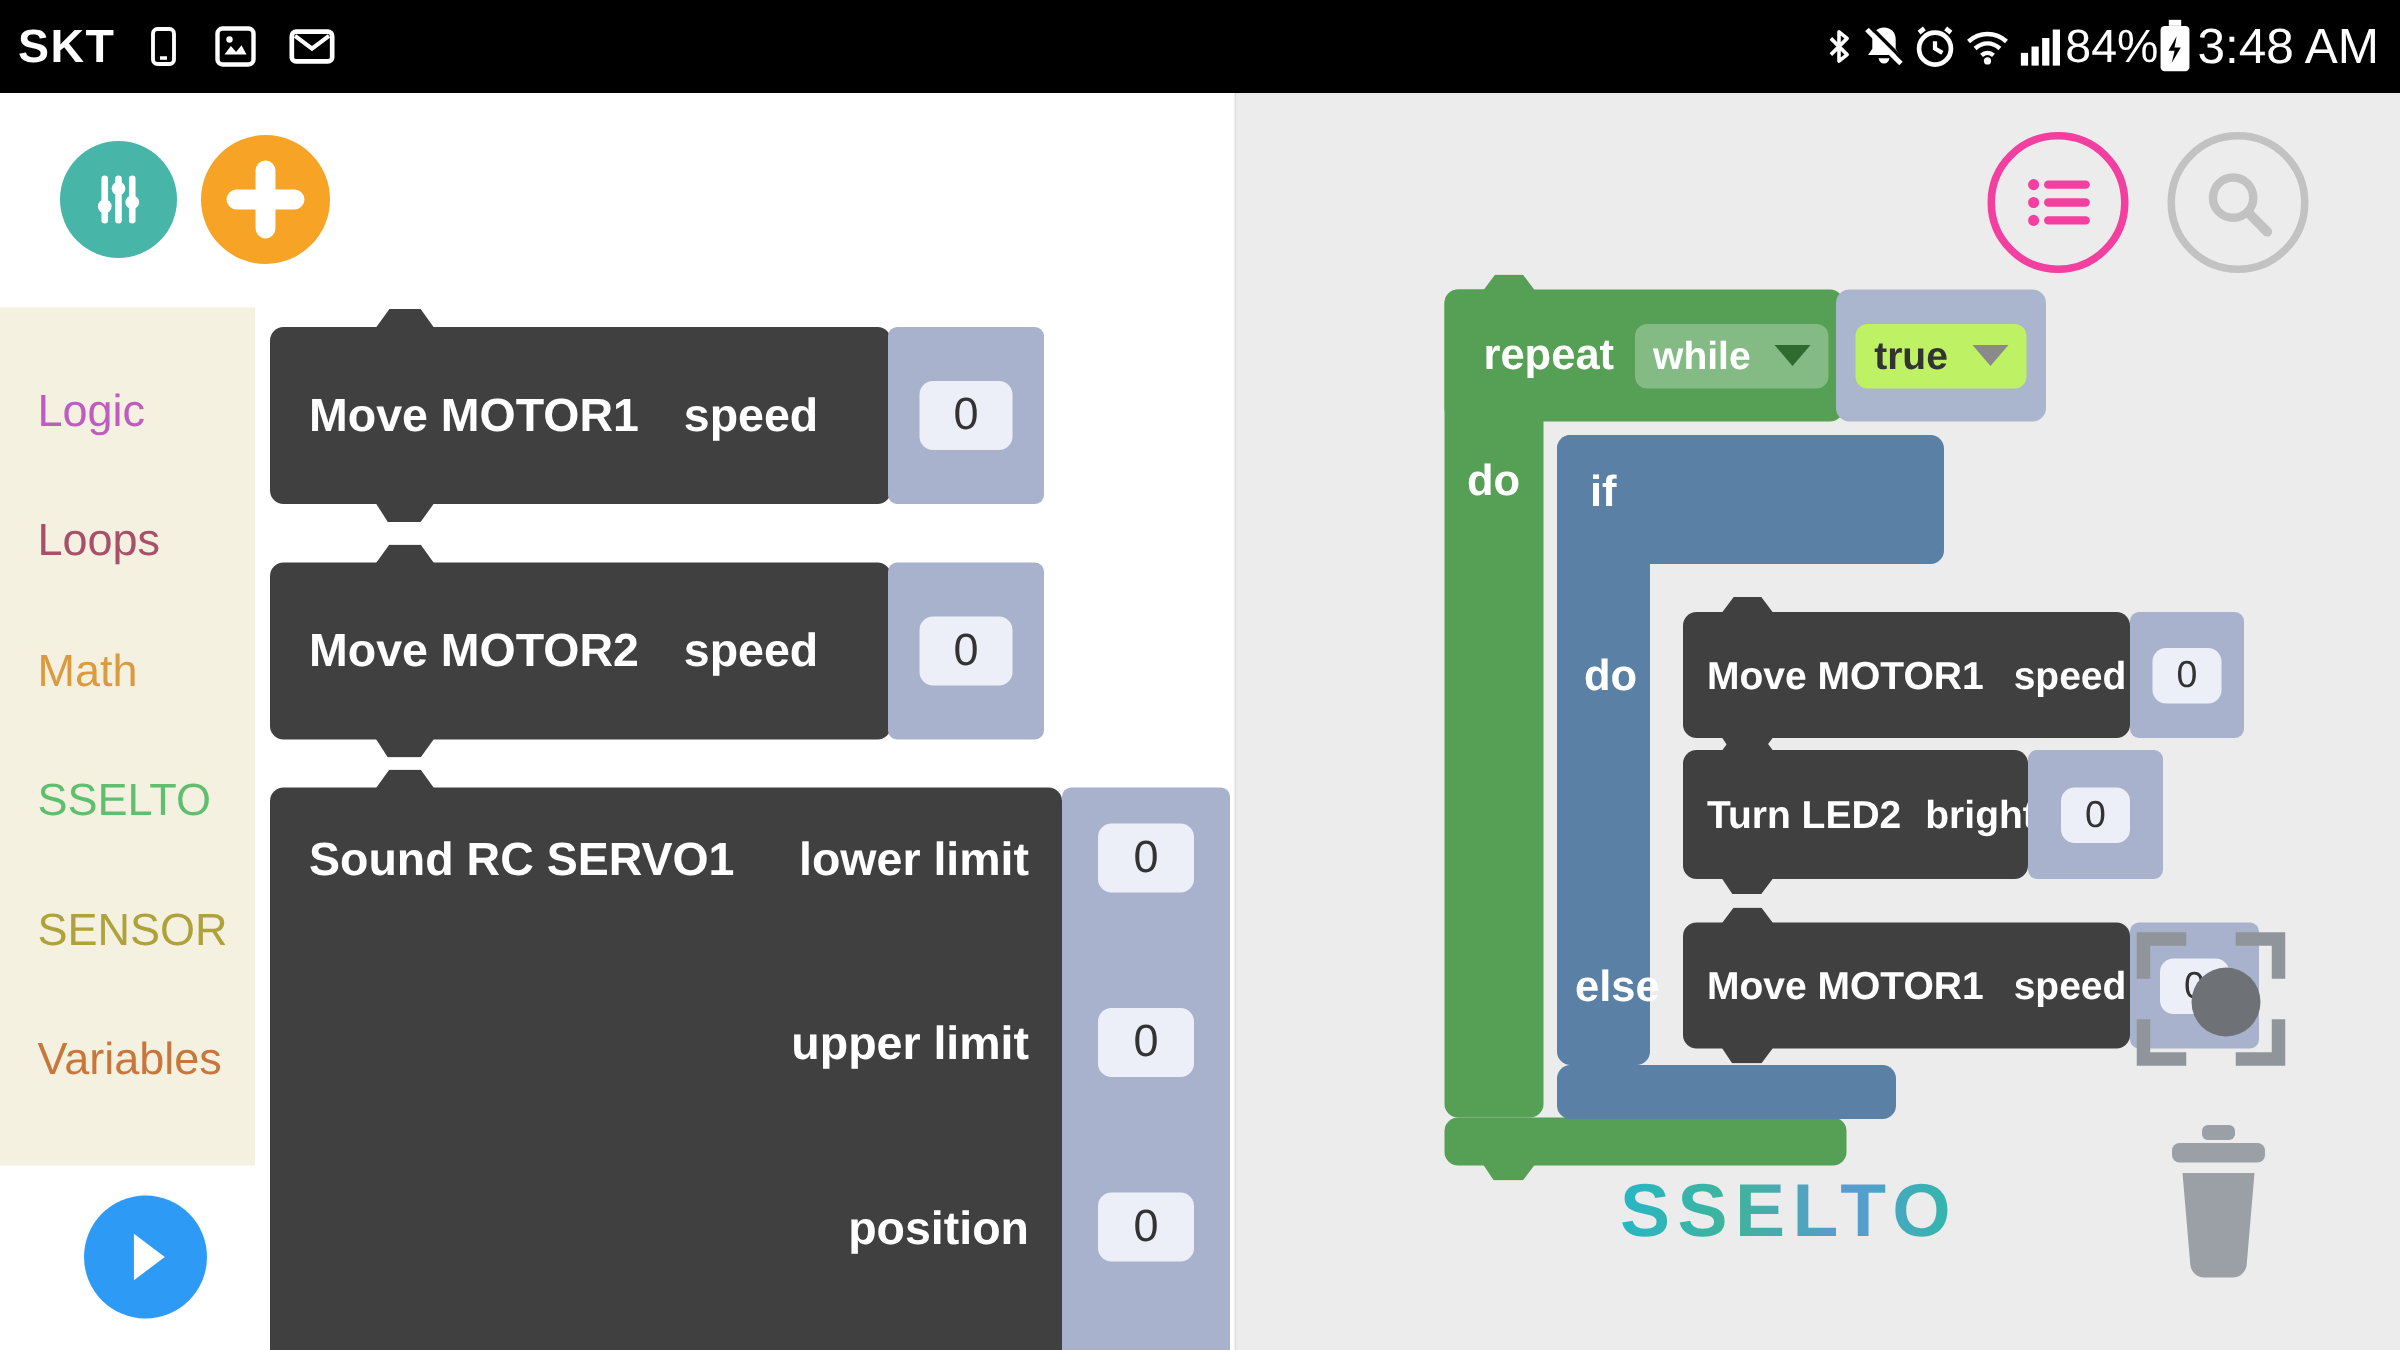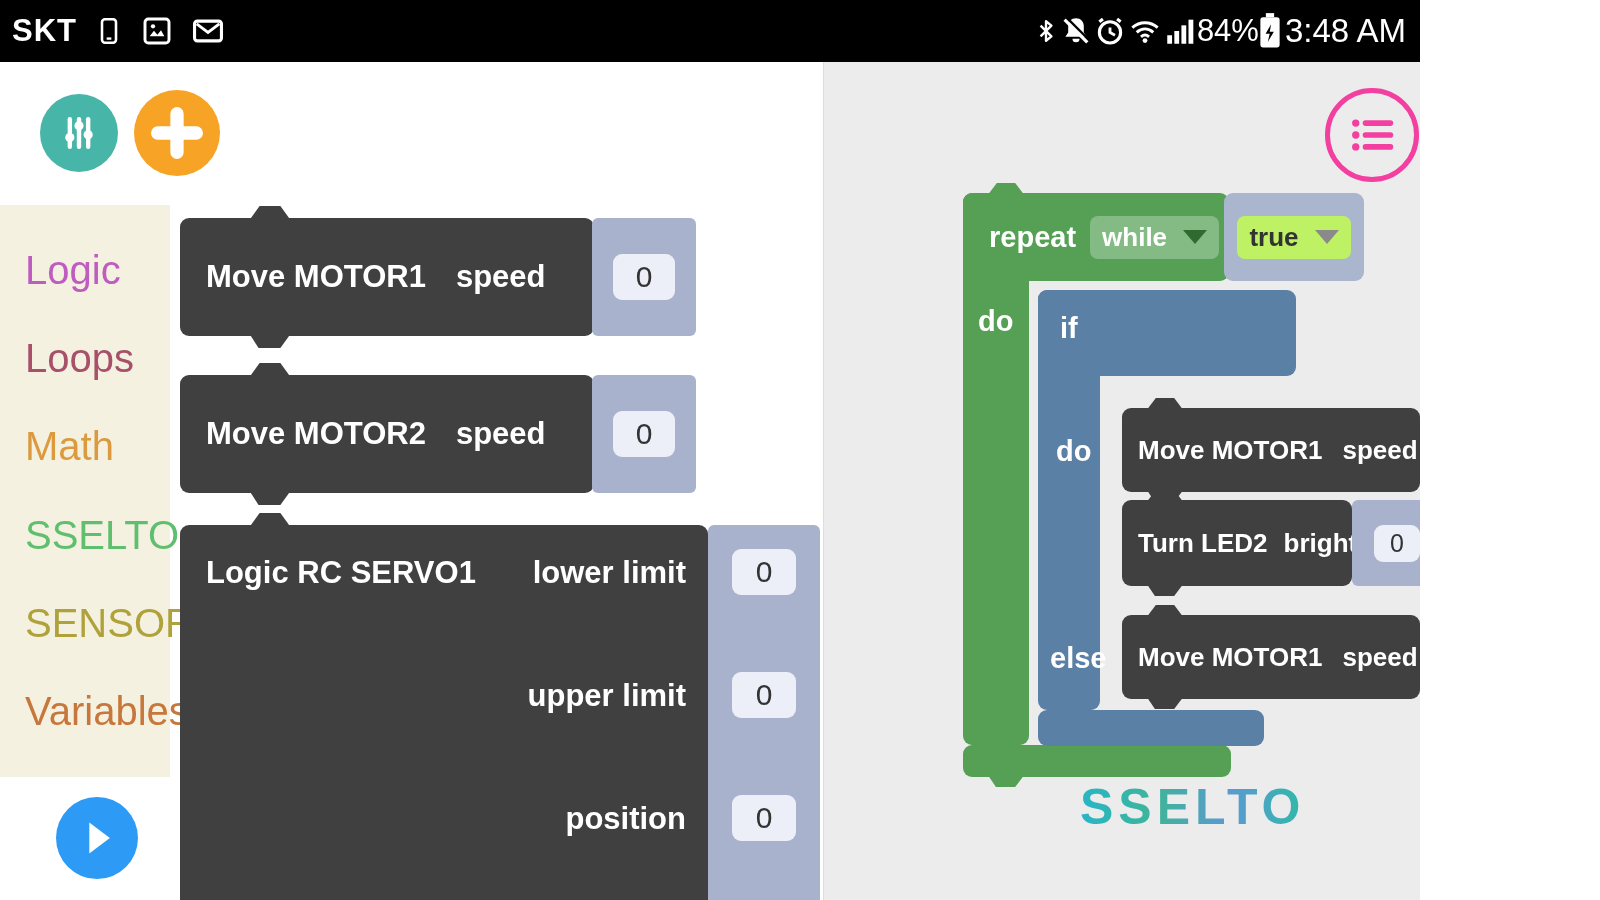--- a/index.html
+++ b/index.html
@@ -1,38 +1,38 @@
 <!DOCTYPE html>
 <html><head>
 <meta charset="utf-8">
 <style>
 *{margin:0;padding:0;box-sizing:border-box}
 html,body{width:1600px;height:900px;font-family:"Liberation Sans",sans-serif;overflow:hidden;background:#fff}
-#screen{position:relative;width:1420px;height:900px;background:#fff}
+#screen{position:relative;width:1600px;height:900px;background:#fff}
 
 #statusbar{height:62px;background:#000;display:flex;align-items:center;color:#fff}
 .sb-left{display:flex;align-items:center;gap:18px;padding-left:12px}
 .sb-carrier{font-size:31px;font-weight:bold;letter-spacing:1px}
 .sb-right{margin-left:auto;display:flex;align-items:center;gap:0;padding-right:14px}
 .sb-pct{font-size:31px}
 .sb-time{font-size:33px;margin-left:4px}
 .sb-icon{display:block}
 
 #main{display:flex;height:838px}
 #panel-left{width:824px;position:relative;background:#fff;border-right:1px solid #ddd;overflow:hidden}
 #workspace{flex:1;position:relative;background:#ececec;overflow:hidden}
 .circle-btn{position:absolute;border-radius:50%;display:flex;align-items:center;justify-content:center;cursor:pointer}
 #btn-tune{left:40px;top:32px;width:78px;height:78px;background:#47b5a8}
 #btn-add{left:134px;top:28px;width:86px;height:86px;background:#f7a325}
 #btn-play{left:56px;top:735px;width:82px;height:82px;background:#2d9bf5}
 #btn-list{left:501px;top:26px;width:94px;height:94px;border:5px solid #f23fa0;background:transparent}
 #btn-search{left:621px;top:26px;width:94px;height:94px;border:5px solid #c2c2c2;background:transparent}
 
 #cat-col{position:absolute;left:0;top:143px;width:170px;height:572px;background:#f4f1e1;display:flex;flex-direction:column;justify-content:space-evenly;padding-left:25px}
-.cat-item{font-size:40px;cursor:pointer;white-space:nowrap}
+.cat-item{font-size:30px;cursor:pointer;white-space:nowrap}
 .cat-0{color:#bf5cbf}.cat-1{color:#a8506a}.cat-2{color:#dc9a3e}.cat-3{color:#5fbf6f}.cat-4{color:#b0a23a}.cat-5{color:#c8773c}
 
 .blk{position:absolute;border-radius:9px;color:#fff}
 .olive{background:#404040}
 .green{background:#55a055}
 .blue{background:#5b80a5}
 .magenta{background:#b55fb5}
 .stmt{display:flex;align-items:center;gap:30px;padding-left:26px}
 .wstmt{display:flex;align-items:center}
 .btxt{font-size:31px;font-weight:bold;white-space:nowrap}
@@ -201,21 +201,21 @@
         <span class="tab b"></span>
         <span class="btxt">Move MOTOR2</span>
         <span class="btxt">speed</span>
       </div>
       <div id="ps2" class="slot">
         <span class="field lg">0</span>
       </div>
 
       <div id="pb3" class="blk olive">
         <span class="tab t"></span>
-        <span class="btxt" id="pb3-title">Logic RC SERVO1</span>
+        <span class="btxt" id="pb3-title">Sound RC SERVO1</span>
         <span class="btxt" id="pb3-a0">lower limit</span>
         <span class="btxt" id="pb3-a1">upper limit</span>
         <span class="btxt" id="pb3-a2">position</span>
       </div>
       <div id="ps3" class="slot">
         <span class="field lg f0">0</span>
         <span class="field lg f1">0</span>
         <span class="field lg f2">0</span>
       </div>
 

